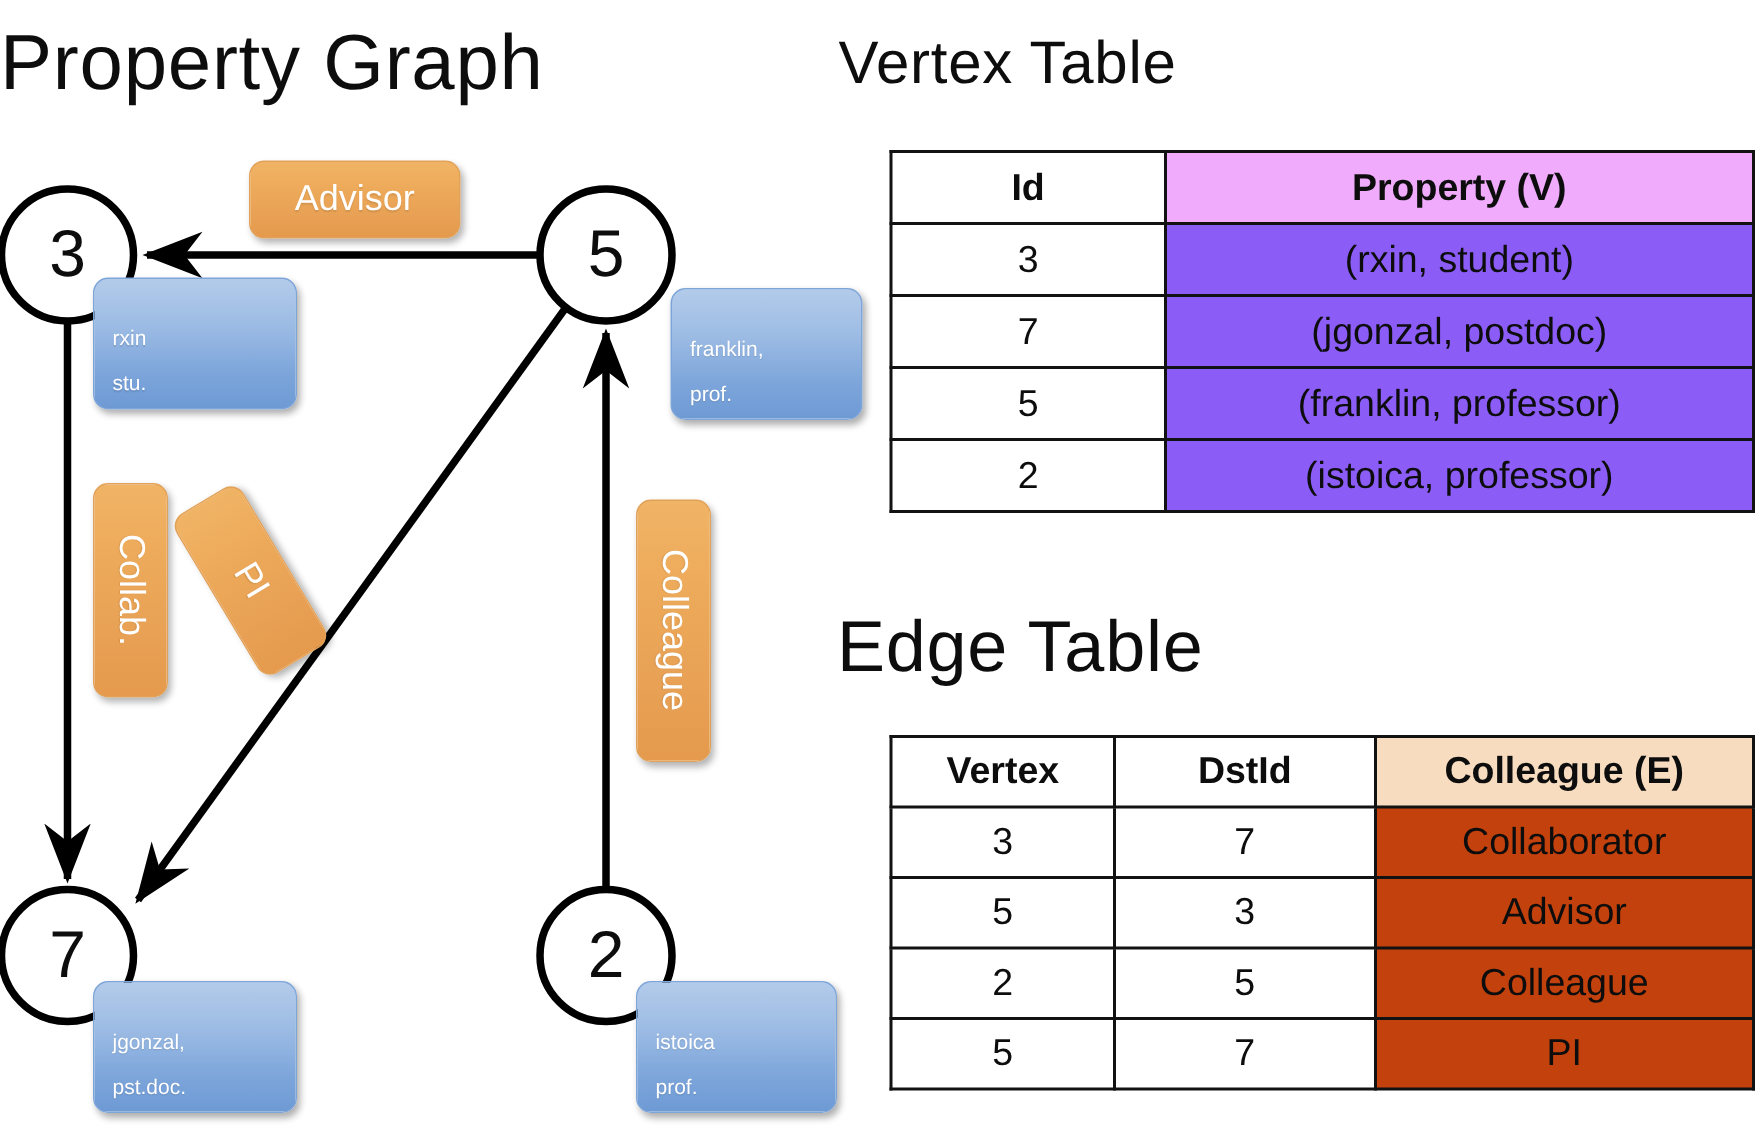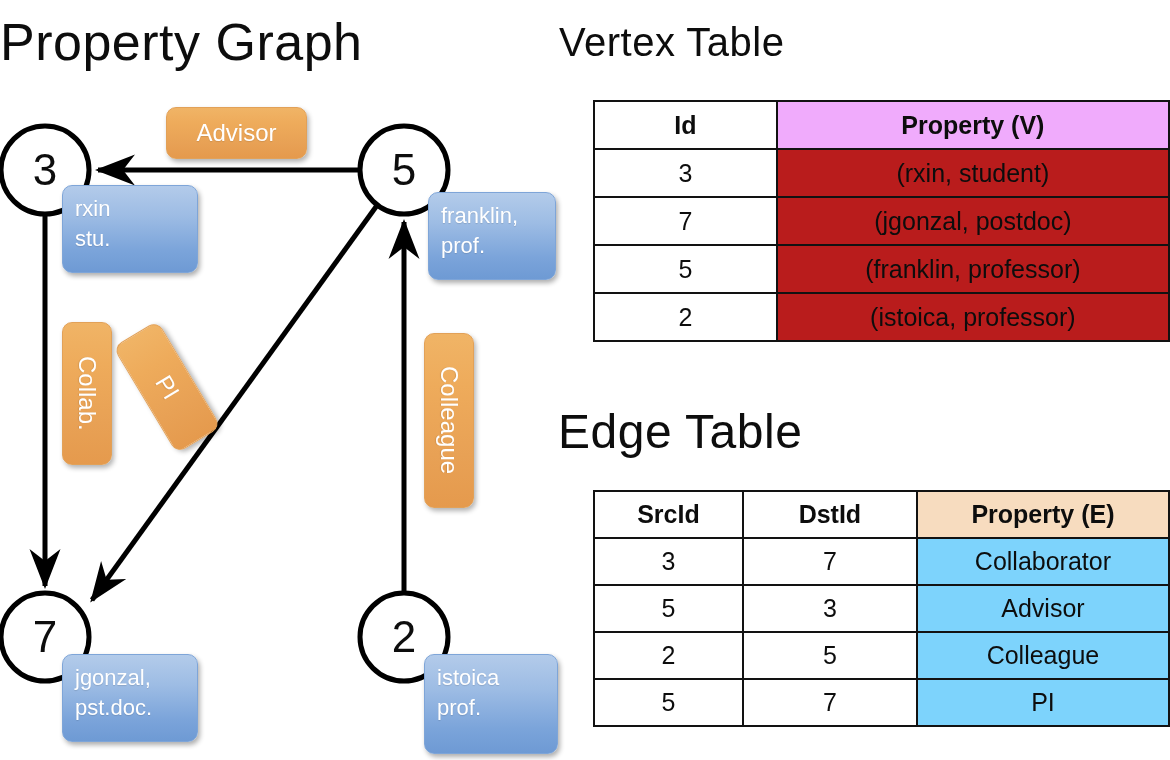--- a/index.html
+++ b/index.html
@@ -70,23 +70,23 @@
   
   .prop-box {
     position: absolute;
     background: linear-gradient(to bottom, #b3cbea 0%, #9dbce4 35%, #7ba4da 75%, #6e9ad4 100%);
     border-radius: 10px;
     border: 1px solid #7ea5d8;
     box-shadow: 2px 3px 5px rgba(0,0,0,0.32);
     color: #ffffff;
     font-family: "Liberation Sans", sans-serif;
     font-weight: 300;
-    font-size: 22px;
+    font-size: 14px;
     line-height: 30px;
-    padding: 8px 12px;
+    padding: 24px 12px;
     box-sizing: border-box;
     text-shadow: 0 1px 1px rgba(0,0,0,0.12);
   }
 
   
   .edge-box {
     position: absolute;
     background: linear-gradient(to bottom, #f0b466 0%, #eeab5b 30%, #e8a155 70%, #e59a4d 100%);
     border-radius: 10px;
     border: 1px solid #e2a158;
@@ -135,36 +135,36 @@
   }
   
   #vertex-table {
     left: 593px;
     top: 100px;
   }
   #vertex-table th, #vertex-table td { height: 46px; font-size: 25px; }
   #vertex-table .col-id { width: 186px; }
   #vertex-table .col-prop {
     width: 396px;
-    background: #b91c1c;
+    background: #8b5cf6;
   }
   #vertex-table th.col-prop { background: #f0abfc; }
   #vertex-table th.col-id { font-size: 25px; }
 
   
   #edge-table {
     left: 593px;
     top: 490px;
   }
   #edge-table th, #edge-table td { height: 45px; font-size: 25px; }
   #edge-table .col-src { width: 150px; }
   #edge-table .col-dst { width: 176px; }
   #edge-table .col-prope {
     width: 254px;
-    background: #7dd3fc;
+    background: #c2410c;
   }
   #edge-table th.col-prope { background: #f7dcbf; }
 </style>
 </head>
 <body>
 
 <div id="page">
 
   <div class="title" id="title-property-graph">Property Graph</div>
 
@@ -198,31 +198,31 @@
     <div class="node-label" style="left:15px; top:140px;">3</div>
     <div class="node-label" style="left:374px; top:140px;">5</div>
     <div class="node-label" style="left:15px; top:607px;">7</div>
     <div class="node-label" style="left:374px; top:607px;">2</div>
 
     <div class="prop-box" style="left:62px; top:185px; width:136px; height:88px;">
       <div>rxin</div>
       <div>stu.</div>
     </div>
 
-    <div class="prop-box" style="left:428px; top:192px; width:128px; height:88px;">
+    <div class="prop-box" style="left:447px; top:192px; width:128px; height:88px;">
       <div>franklin,</div>
       <div>prof.</div>
     </div>
 
     <div class="prop-box" style="left:62px; top:654px; width:136px; height:88px;border-radius:10px;">
       <div>jgonzal,</div>
       <div>pst.doc.</div>
     </div>
 
-    <div class="prop-box" style="left:424px; top:654px; width:134px; height:100px;">
+    <div class="prop-box" style="left:424px; top:654px; width:134px; height:88px;">
       <div>istoica</div>
       <div>prof.</div>
     </div>
 
     <div class="edge-box" style="left:166px; top:107px; width:141px; height:52px;">
       <span class="rtext">Advisor</span>
     </div>
 
     <div class="edge-box" style="left:62px; top:322px; width:50px; height:143px;">
       <span class="vtext">Collab.</span>
@@ -260,23 +260,23 @@
       <tr>
         <td class="col-id">2</td>
         <td class="col-prop">(istoica, professor)</td>
       </tr>
     </tbody>
   </table>
 
   <table class="data-table" id="edge-table">
     <thead>
       <tr>
-        <th class="col-src">SrcId</th>
+        <th class="col-src">Vertex</th>
         <th class="col-dst">DstId</th>
-        <th class="col-prope">Property (E)</th>
+        <th class="col-prope">Colleague (E)</th>
       </tr>
     </thead>
     <tbody>
       <tr>
         <td class="col-src">3</td>
         <td class="col-dst">7</td>
         <td class="col-prope">Collaborator</td>
       </tr>
       <tr>
         <td class="col-src">5</td>

